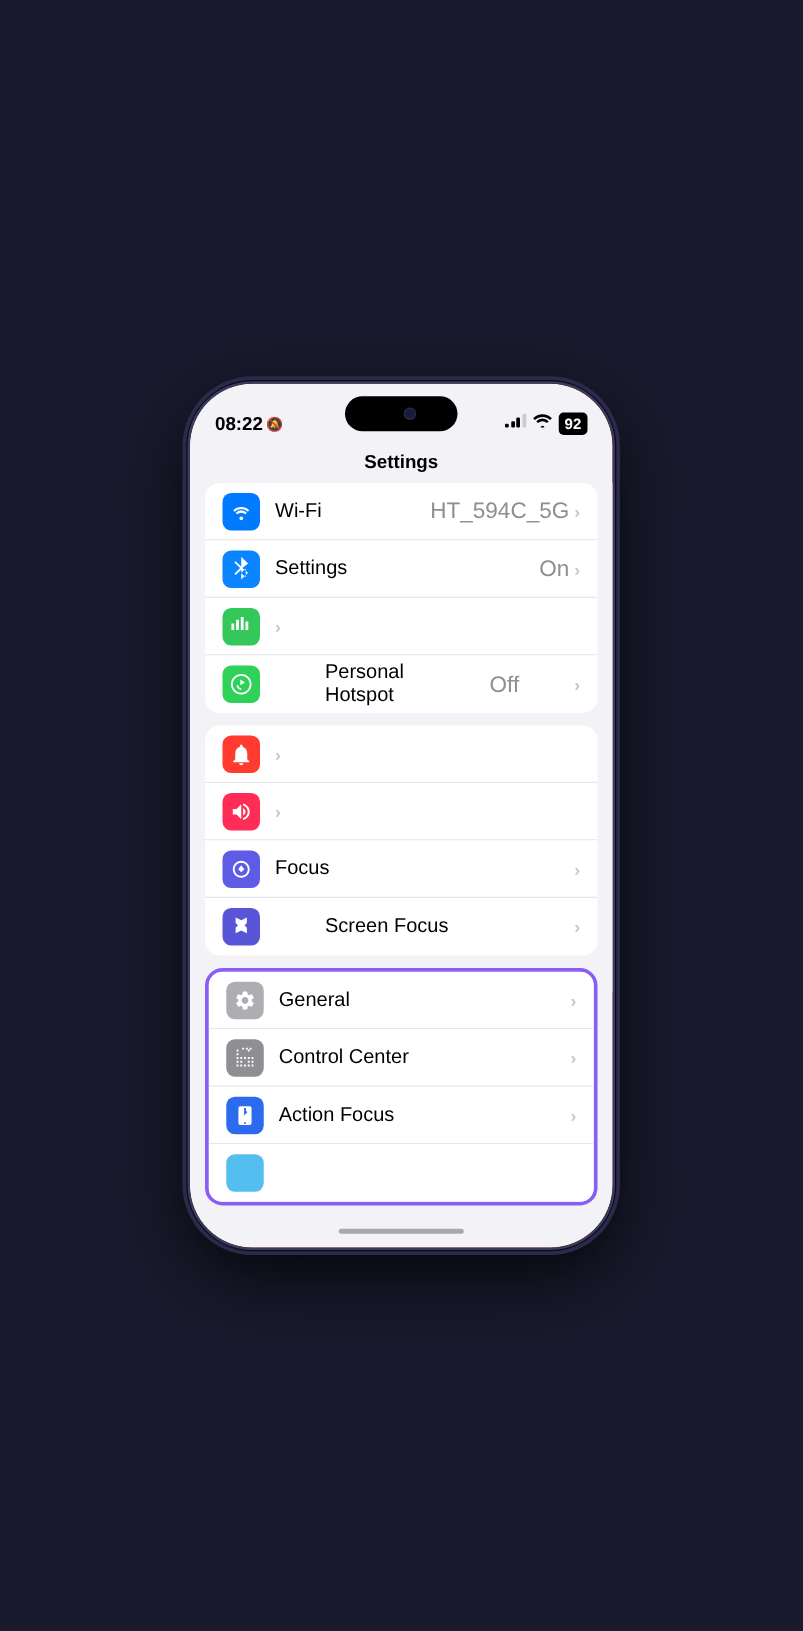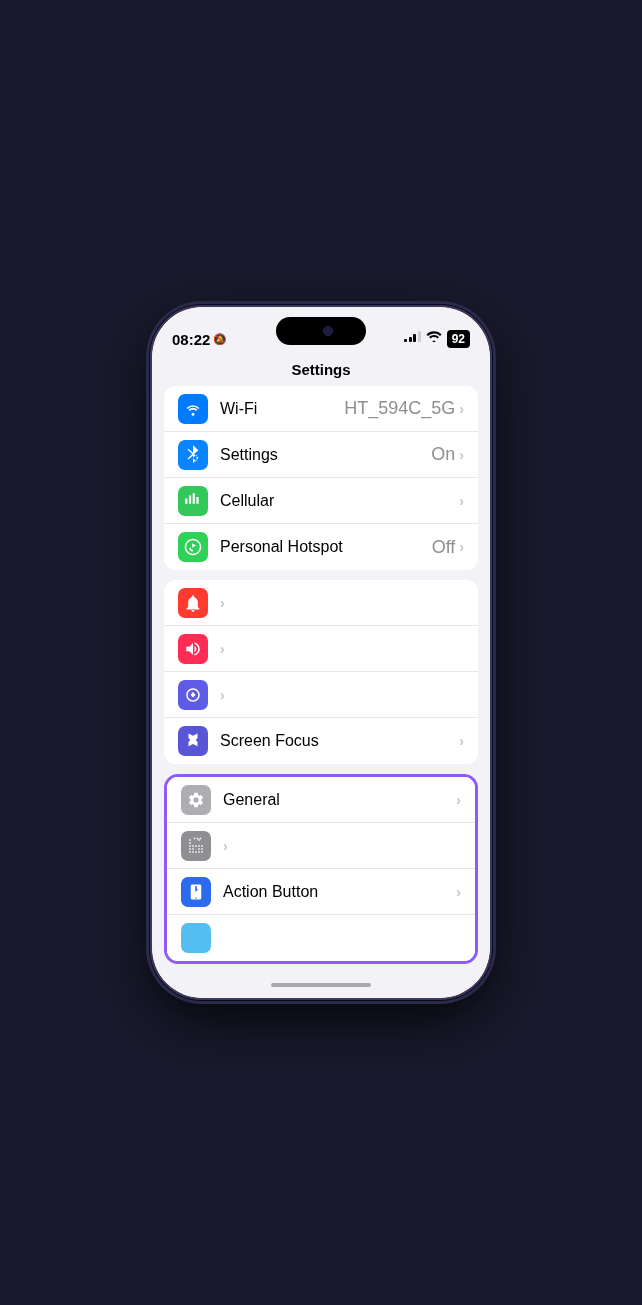--- a/index.html
+++ b/index.html
@@ -220,20 +220,21 @@
       align-items: center;
       padding: 0 14px;
       height: 46px;
       border-bottom: 0.5px solid #e5e5ea;
       background: #fff;
       cursor: pointer;
     }
 
     .settings-row:last-child {
       border-bottom: none;
+      gap: 40px;
     }
 
     .row-icon {
       width: 30px;
       height: 30px;
       border-radius: 7px;
       margin-right: 12px;
       display: flex;
       align-items: center;
       justify-content: center;
@@ -386,21 +387,20 @@
           <span class="row-value">On</span>
           <span class="chevron">›</span>
         </div>
 
         <div class="settings-row">
           <div class="row-icon icon-green">
             <svg width="18" height="18" viewBox="0 0 24 24" fill="white">
               <path d="M1.5 8.5h3v7h-3v-7zm5-4h3v11h-3v-11zm5-3h3v14h-3V1.5zm5 5h3v9h-3v-9z"></path>
             </svg>
           </div>
-          <span class="row-label">Cellular</span>
           <span class="chevron">›</span>
         </div>
 
         <div class="settings-row">
           <div class="row-icon icon-green-dark">
             <svg width="18" height="18" viewBox="0 0 24 24" fill="white">
               <path d="M12 1C5.93 1 1 5.93 1 12s4.93 11 11 11 11-4.93 11-11S18.07 1 12 1zm0 2c4.96 0 9 4.04 9 9s-4.04 9-9 9-9-4.04-9-9 4.04-9 9-9zm-1 4v6l5-3-5-3zm-4 6a5 5 0 0 0 5 5v-2a3 3 0 0 1-3-3H7z"></path>
             </svg>
           </div>
           <span class="row-label">Personal Hotspot</span>
@@ -429,20 +429,21 @@
           </div>
           <span class="chevron">›</span>
         </div>
 
         <div class="settings-row">
           <div class="row-icon icon-indigo">
             <svg width="18" height="18" viewBox="0 0 24 24" fill="white">
               <path d="M12 3c-4.97 0-9 4.03-9 9s4.03 9 9 9 9-4.03 9-9-4.03-9-9-9zm0 16c-3.86 0-7-3.14-7-7s3.14-7 7-7 7 3.14 7 7-3.14 7-7 7zm0-11.25L8.75 12 12 15.25 15.25 12 12 7.75z"></path>
             </svg>
           </div>
+          <span class="row-label">Focus</span>
           <span class="chevron">›</span>
         </div>
 
         <div class="settings-row">
           <div class="row-icon icon-purple">
             <svg width="18" height="18" viewBox="0 0 24 24" fill="white">
               <path d="M6 2v6l2.5 2.5L6 13v6l6-3 6 3v-6l-2.5-2.5L18 8V2l-6 3-6-3z"></path>
             </svg>
           </div>
           <span class="row-label">Screen Focus</span>
@@ -462,30 +463,31 @@
           <span class="row-label">General</span>
           <span class="chevron">›</span>
         </div>
 
         <div class="settings-row">
           <div class="row-icon icon-gray">
             <svg width="18" height="18" viewBox="0 0 24 24" fill="white">
               <path d="M3 5h2V3H3v2zm0 8h2v-2H3v2zm4 8h2v-2H7v2zM3 21h2v-2H3v2zm0-4h2v-2H3v2zm8-16H9v2h2V3zm8 0h-2v2h2V3zm-4 0h-2v2h2V3zM3 9h2V7H3v2zm8 12h2v-2h-2v2zm-4-8h2v-2H7v2zm0 4h2v-2H7v2zm0-8h2V9H7v2zm8 8h2v-2h-2v2zm4 4h2v-2h-2v2zm0-8h2v-2h-2v2zm0 4h2v-2h-2v2zm0-8h2V9h-2v2zm-8 0h2V9h-2v2zm4 12h2v-2h-2v2zm-4-8h2v-2h-2v2zm4-8h2V3h-2v2zm0 4h2V9h-2v2zm0 4h2v-2h-2v2z"></path>
             </svg>
           </div>
+          <span class="row-label">Control Center</span>
           <span class="chevron">›</span>
         </div>
 
         <div class="settings-row">
           <div class="row-icon icon-blue-medium">
             <svg width="18" height="18" viewBox="0 0 24 24" fill="white">
               <path d="M7 2h10a2 2 0 0 1 2 2v16a2 2 0 0 1-2 2H7a2 2 0 0 1-2-2V4a2 2 0 0 1 2-2zm5 17a1 1 0 1 0 0 2 1 1 0 0 0 0-2zm1-15h-2v8l3.5-3.5-1.5-1.5V4z"></path>
             </svg>
           </div>
-          <span class="row-label">Action Button</span>
+          <span class="row-label">Action Focus</span>
           <span class="chevron">›</span>
         </div>
 
         <div class="settings-row">
           <div class="row-icon icon-cyan">
             
           </div>
 
         </div>
 

